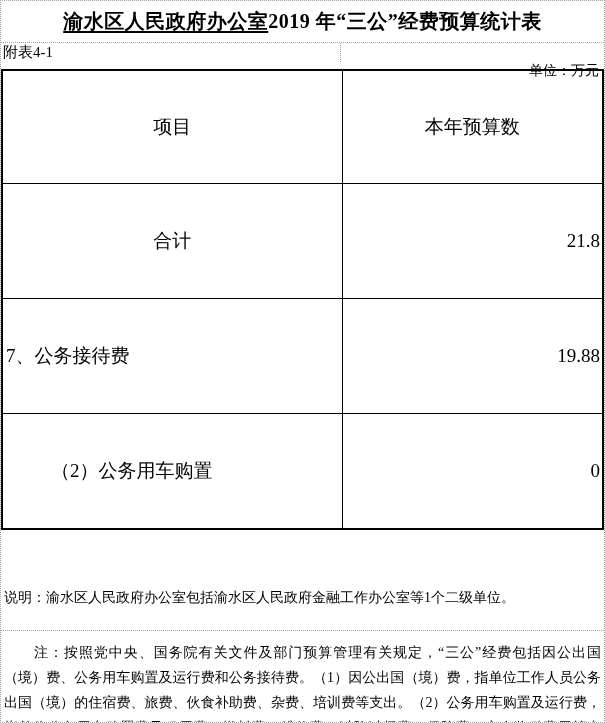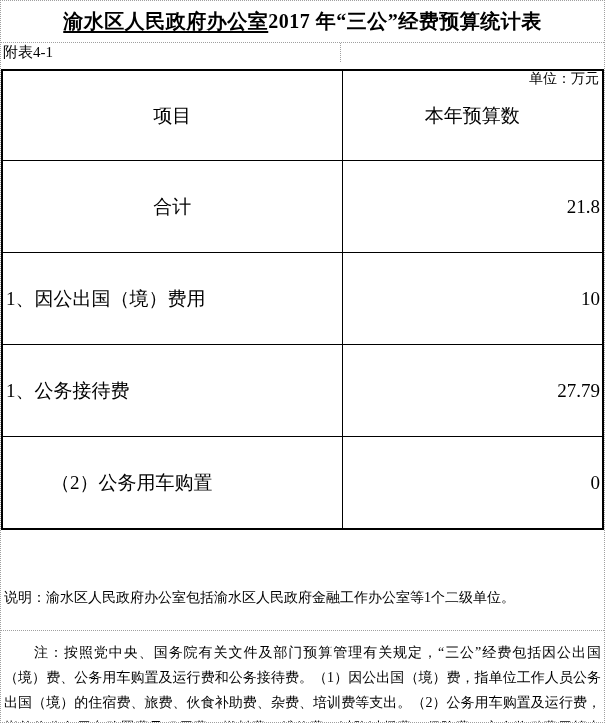--- a/index.html
+++ b/index.html
@@ -36,21 +36,20 @@
     width: 340px;
     border-right: 1px dotted #a0a0a0;
     display: flex; align-items: center;
     padding-left: 2px;
   }
   .info-right {
     flex: 1;
     display: flex; align-items: center; justify-content: flex-end;
     padding-right: 5px;
     font-size: 14px;
-    margin-top: 8px;
   }
   
   table.main {
     width: 100%;
     height: 461px;
     border-collapse: collapse;
     table-layout: fixed;
     border: 2px solid #000000;
   }
   table.main td {
@@ -85,45 +84,41 @@
     text-align: justify;
   }
 </style>
 </head>
 <body>
 
 <div class="page">
 
   <div class="title-row">
     <span class="title-underlined">渝水区人民政府办公室</span>
-      <span>2017 年“三公”经费预算统计表</span>
+      <span>2019 年“三公”经费预算统计表</span>
   </div>
 
   <div class="info-row">
     <div class="info-left">附表4-1</div>
     <div class="info-right">单位：万元</div>
   </div>
 
   <table class="main">
     <tbody>
       <tr class="header-row">
         <td class="col-label cell-center">项目</td>
         <td class="cell-center">本年预算数</td>
       </tr>
       <tr>
         <td class="col-label cell-center">合计</td>
         <td class="cell-value">21.8</td>
       </tr>
       <tr>
-        <td class="col-label cell-label">1、因公出国（境）费用</td>
-        <td class="cell-value">10</td>
-      </tr>
-      <tr>
-        <td class="col-label cell-label">1、公务接待费</td>
-        <td class="cell-value">27.79</td>
+        <td class="col-label cell-label">7、公务接待费</td>
+        <td class="cell-value">19.88</td>
       </tr>
       <tr>
         <td class="col-label cell-label cell-indent">（2）公务用车购置</td>
         <td class="cell-value">0</td>
       </tr>
     </tbody>
   </table>
 
   <div class="remark-row">说明：渝水区人民政府办公室包括渝水区人民政府金融工作办公室等1个二级单位。</div>
 

